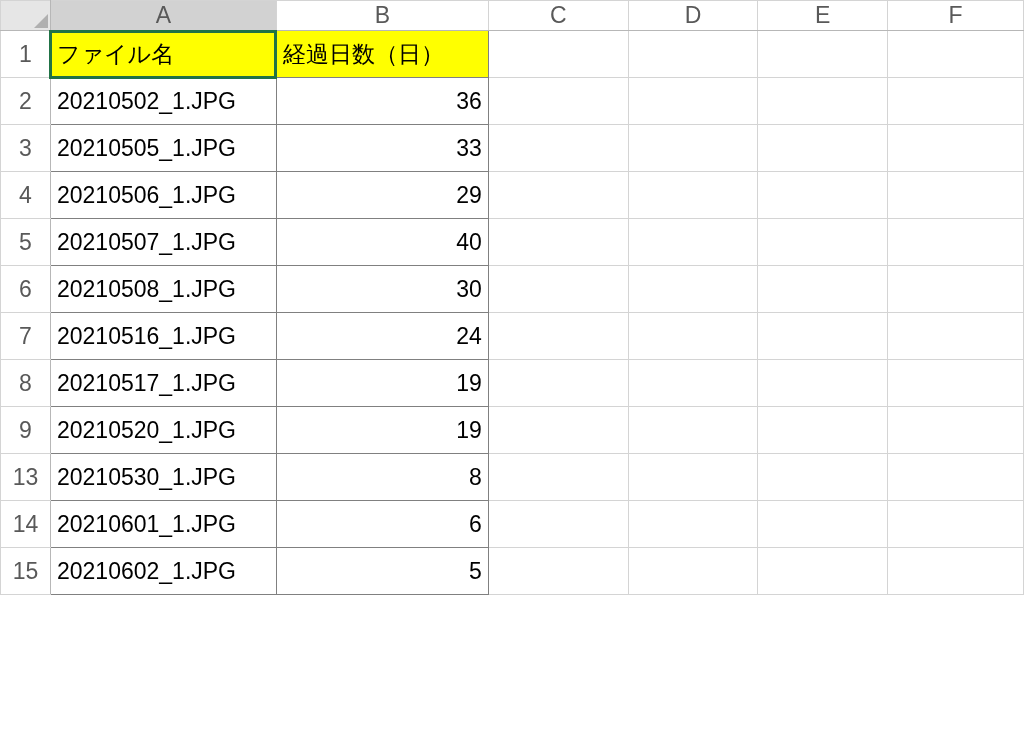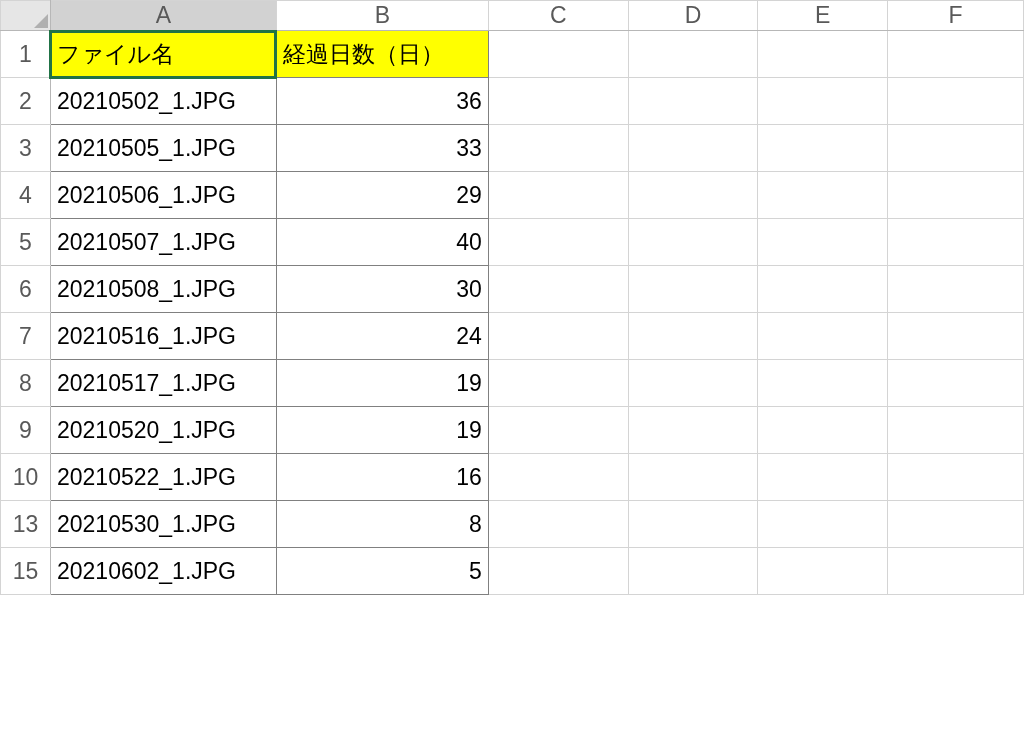--- a/index.html
+++ b/index.html
@@ -202,38 +202,38 @@
   <tr>
     <td class="rowhdr">9</td>
     <td class="bcell left cA">20210520_1.JPG</td>
     <td class="bcell right cB">19</td>
     <td class="cC"></td>
     <td class="cD"></td>
     <td class="cE"></td>
     <td class="cF"></td>
   </tr>
   <tr>
-    <td class="rowhdr">10</td>
-    <td class="bcell left cA">20210522_1.JPG</td>
-    <td class="bcell right cB">16</td>
-    <td class="cC"></td>
-    <td class="cD"></td>
-    <td class="cE"></td>
-    <td class="cF"></td>
-  </tr>
-  <tr>
     <td class="rowhdr">13</td>
     <td class="bcell left cA">20210530_1.JPG</td>
     <td class="bcell right cB">8</td>
     <td class="cC"></td>
     <td class="cD"></td>
     <td class="cE"></td>
     <td class="cF"></td>
   </tr>
   <tr>
+    <td class="rowhdr">14</td>
+    <td class="bcell left cA">20210601_1.JPG</td>
+    <td class="bcell right cB">6</td>
+    <td class="cC"></td>
+    <td class="cD"></td>
+    <td class="cE"></td>
+    <td class="cF"></td>
+  </tr>
+  <tr>
     <td class="rowhdr">15</td>
     <td class="bcell left cA">20210602_1.JPG</td>
     <td class="bcell right cB">5</td>
     <td class="cC"></td>
     <td class="cD"></td>
     <td class="cE"></td>
     <td class="cF"></td>
   </tr>
 </tbody>
   </table>

